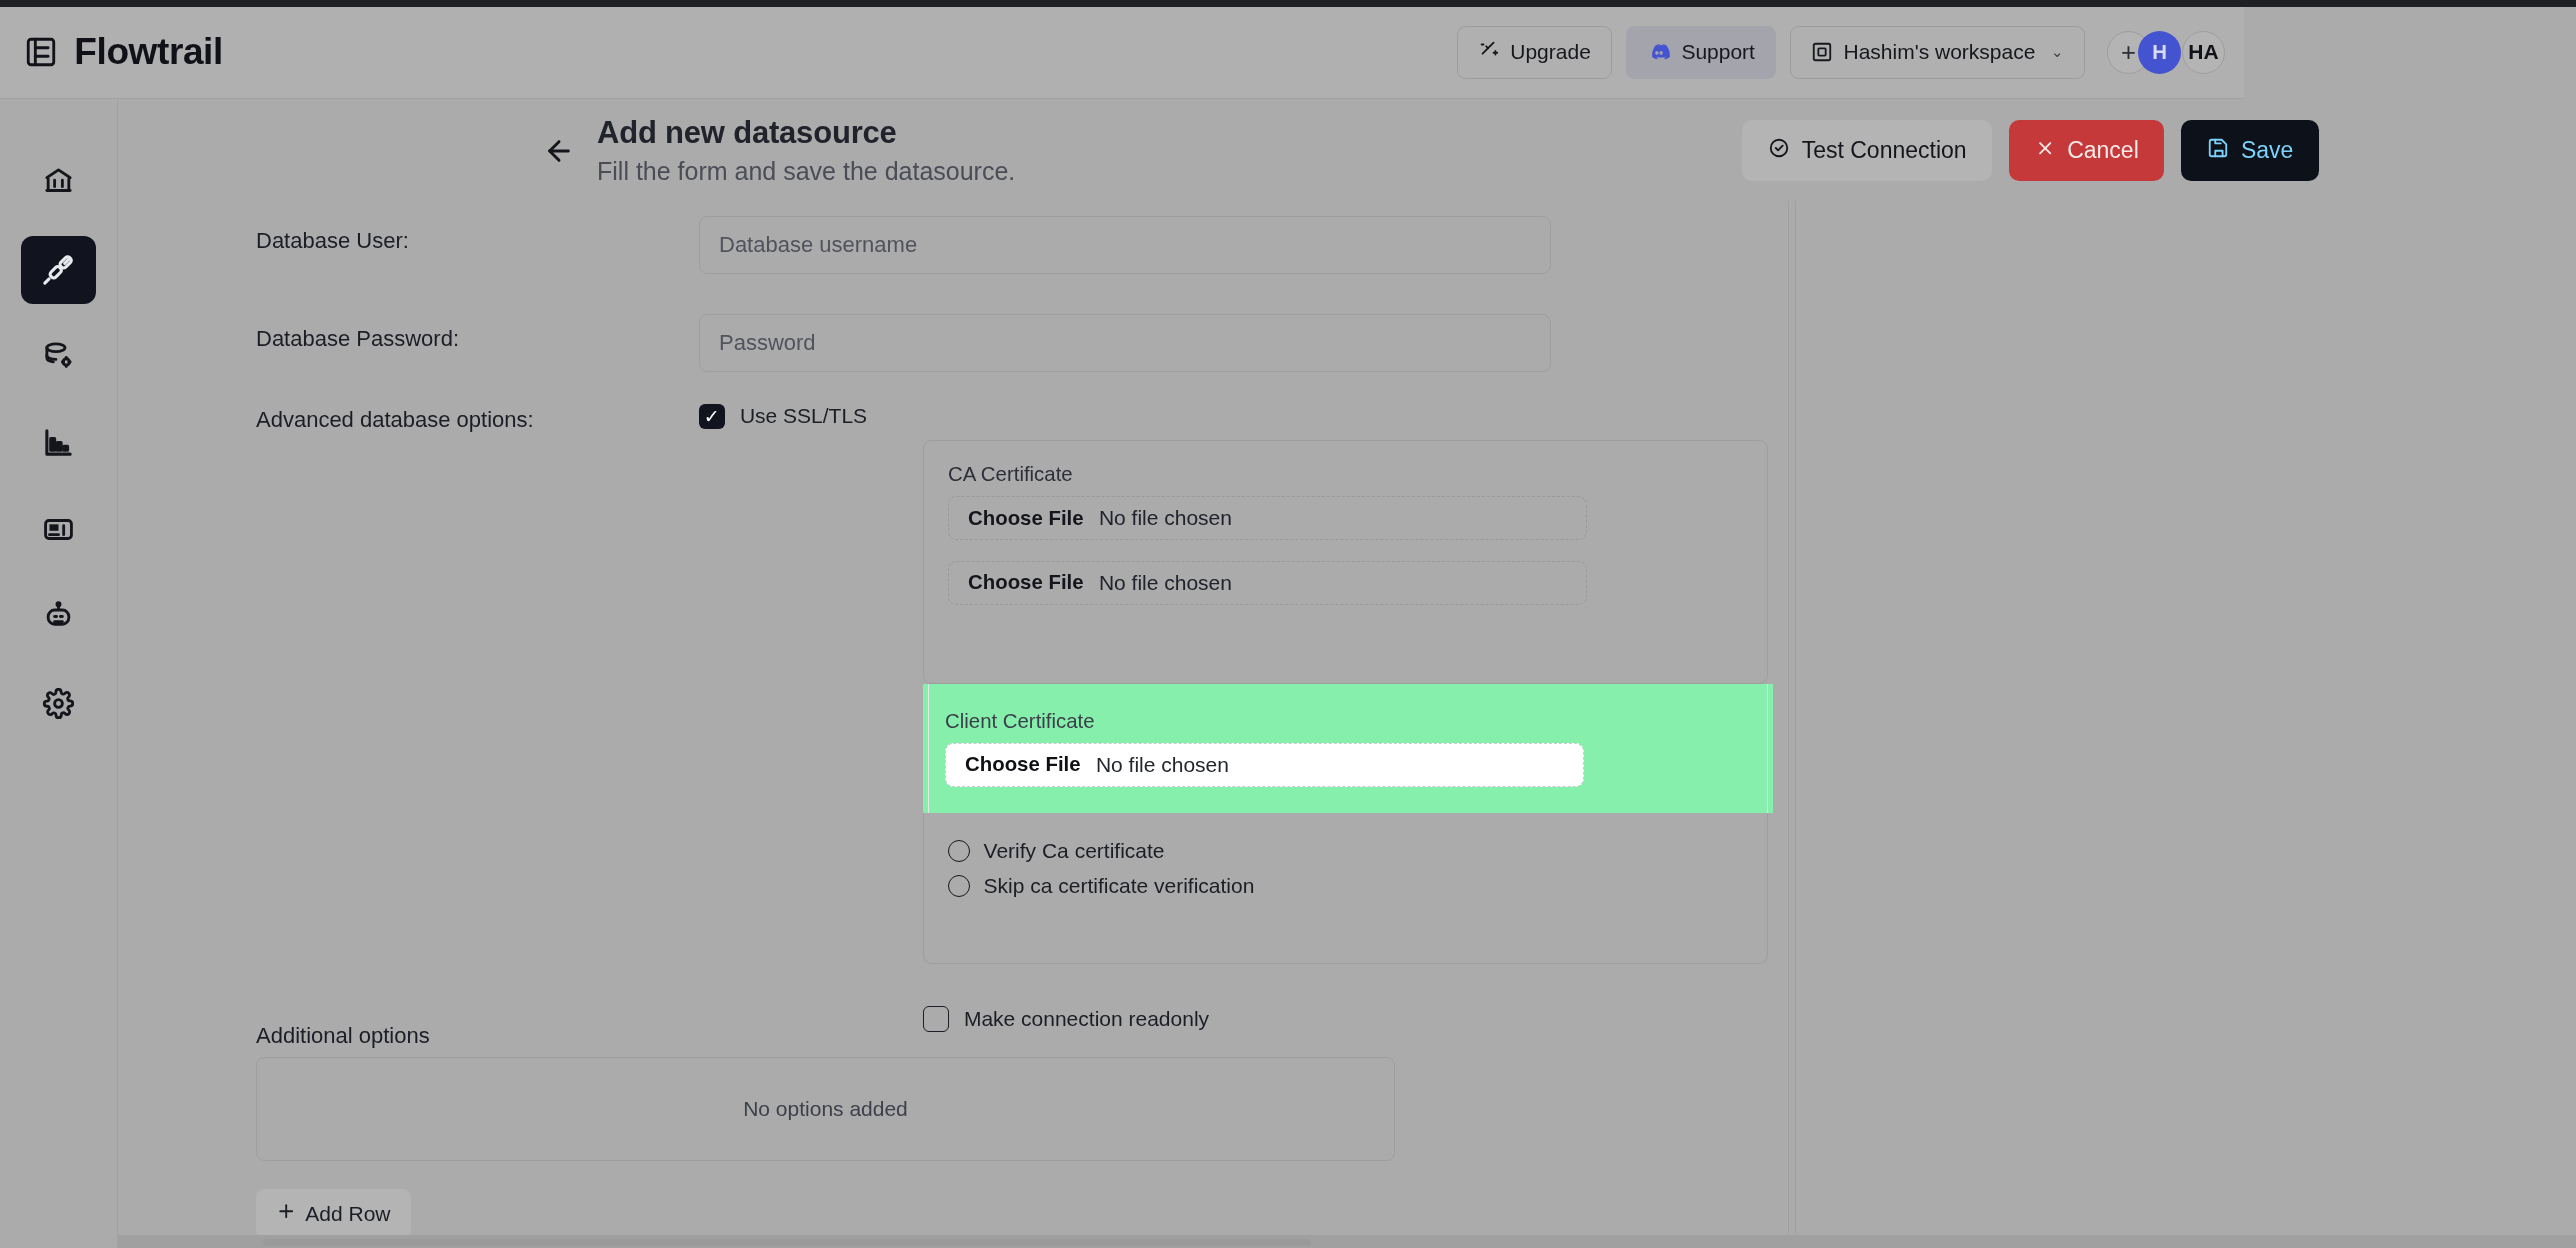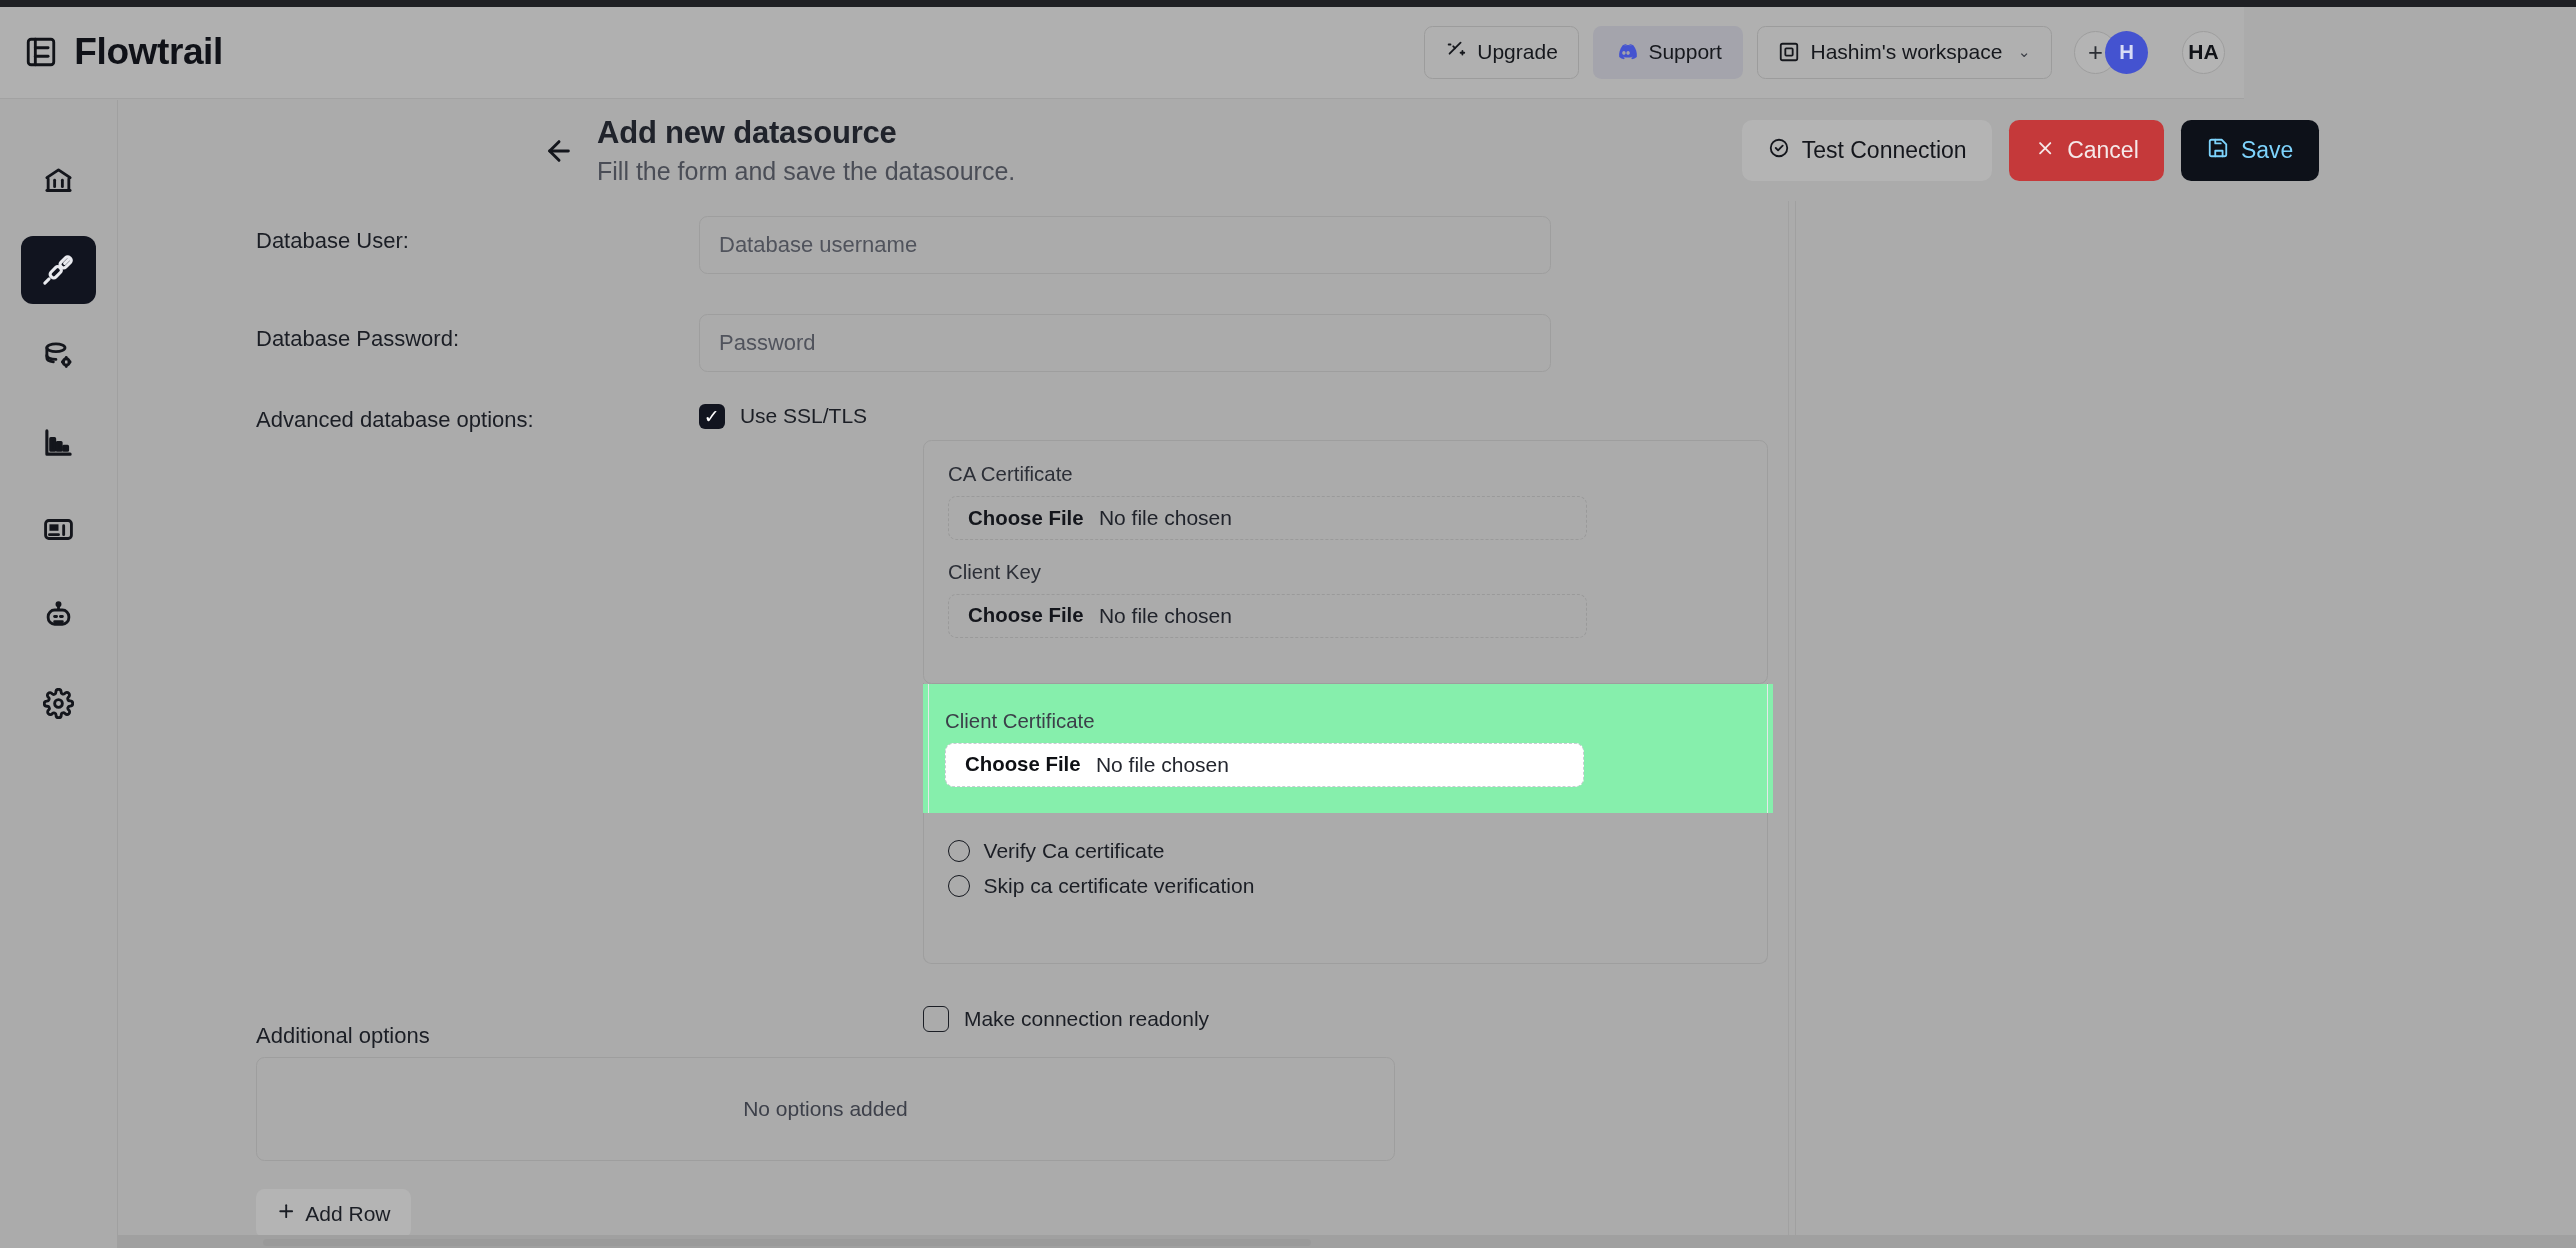--- a/index.html
+++ b/index.html
@@ -75,21 +75,21 @@
   .avatar.plus {
     background: #b4b4b4; border: 0.9px solid #9e9e9e; color: #2b2e34;
     font-size: 25.6px; font-weight: 400;
   }
   .avatar.h {
     background: #4453d0; color: #d8dcf5; margin-left: -12px;
     font-weight: 600; z-index: 2;
   }
   .avatar.ha {
     background: #b4b4b4; border: 0.9px solid #9e9e9e; color: #111318;
-    margin-left: 34px; font-size: 21px; font-weight: 600;
+    margin-left: 1px; font-size: 21px; font-weight: 600;
   }
 
   
   .sidebar {
     position: absolute; left: 0; top: 100px; width: 118px; height: 1149px;
     background: #ababab;
     border-right: 0.9px solid #a0a0a0;
     padding-top: 49px;
     display: flex; flex-direction: column; align-items: center;
     gap: 19px;
@@ -453,21 +453,20 @@
 
       <div class="ssl-panel" style="left:805px; top:239px;">
         <div>
           <div class="file-label">CA Certificate</div>
           <div class="file-box">
             <span class="file-btn">Choose File</span>
             <span class="file-none">No file chosen</span>
           </div>
         </div>
         <div>
-          <div class="file-label">Client Key</div>
           <div class="file-box">
             <span class="file-btn">Choose File</span>
             <span class="file-none">No file chosen</span>
           </div>
         </div>
       </div>
 
       <div style="position:absolute; left:805px; top:482px; width:845px; height:136px; border-left:0.9px solid #9e9e9e; border-right:0.9px solid #9e9e9e;"></div>
 
       <div style="position:absolute; left:805px; top:618px; width:845px; height:145px; border:0.9px solid #9e9e9e; border-top:none; border-radius:0 0 8.5px 8.5px; padding: 20.4px 24px;">

